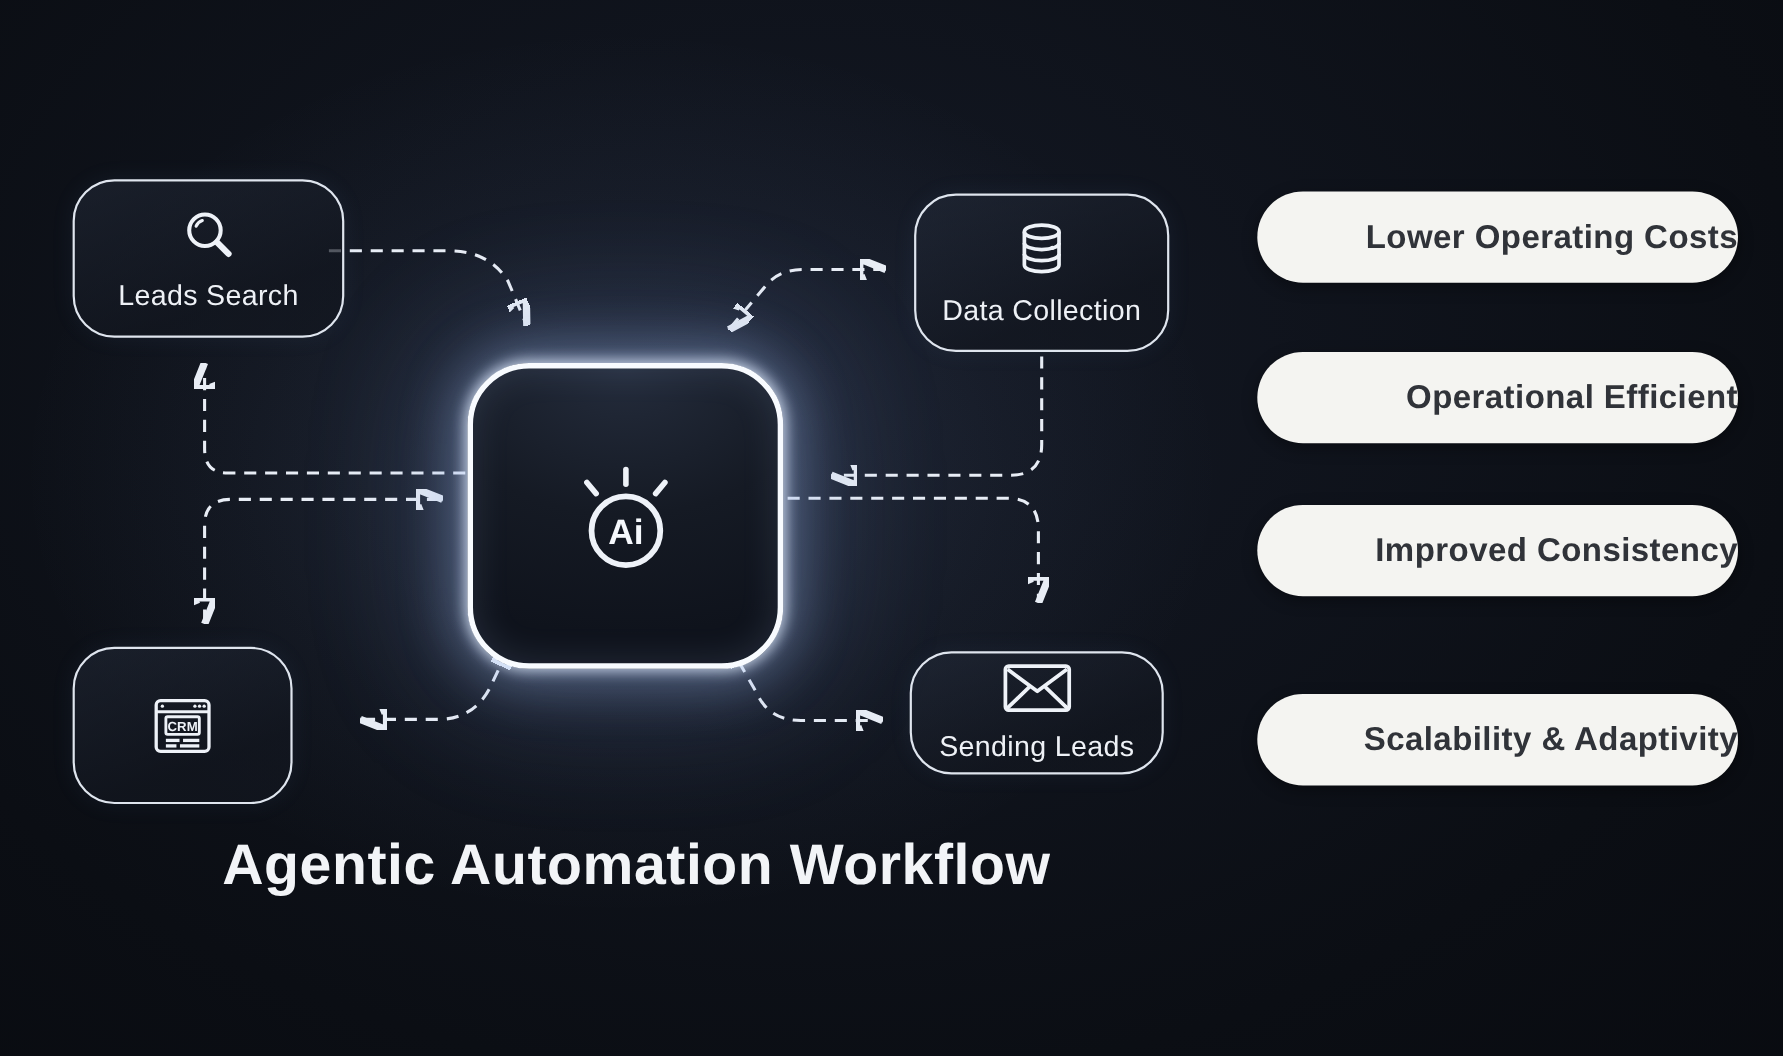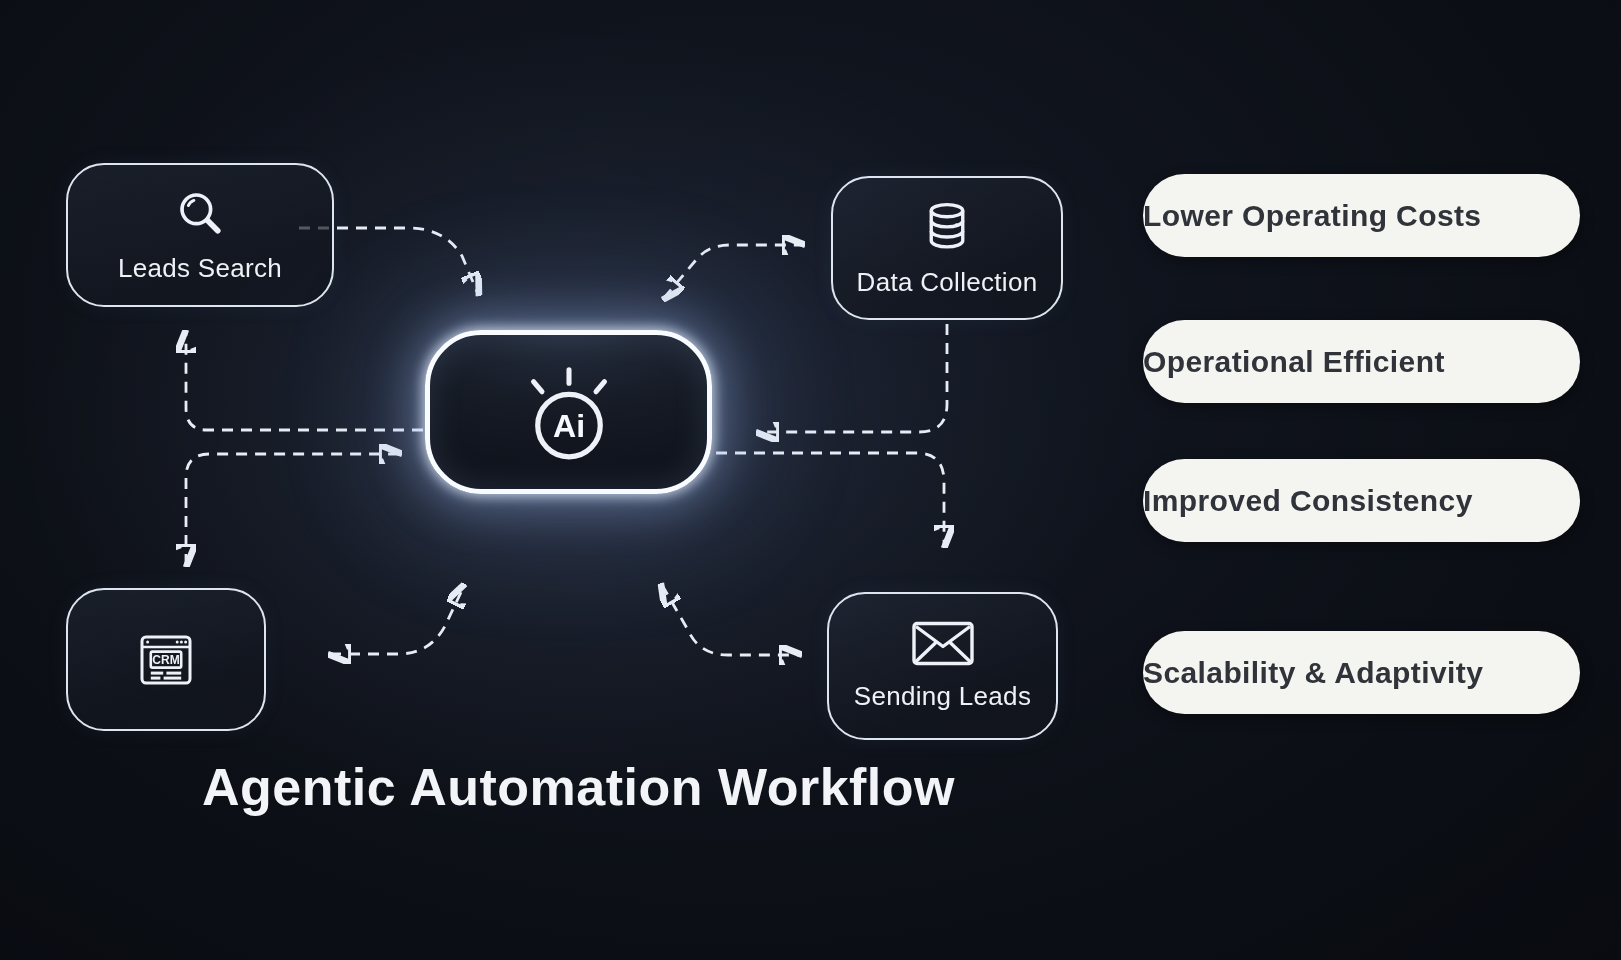--- a/index.html
+++ b/index.html
@@ -37,21 +37,21 @@
       0 0 46px 14px rgba(165,195,245,0.35),
       0 0 110px 42px rgba(120,150,210,0.18),
       inset 0 0 34px rgba(170,200,250,0.14);
     gap: 6px;
   }
   .node.ai .node-label { font-size: 40px; font-weight: 500; color: #f6f9fd; }
 
   .pill {
     position: absolute; left: 1143px; width: 437px; height: 83px;
     background: #f4f4f1; border-radius: 42px;
-    display: flex; align-items: center; justify-content: flex-start;
+    display: flex; align-items: center; justify-content: flex-end;
     box-shadow: 0 4px 14px rgba(0,0,0,0.35);
   }
   .pill span {
     color: #303339; font-size: 30px; font-weight: 700; letter-spacing: 0.4px;
     font-family: "Liberation Sans", sans-serif; white-space: nowrap;
   }
 
   .diagram-title {
     position: absolute; left: 202px; top: 757px; width: 700px;
     color: #f2f4f7; font-size: 52px; font-weight: 800; letter-spacing: 0.5px;
@@ -73,41 +73,41 @@
     <path d="M299,228 L408,228 Q445,228 462,256 L478,294" marker-end="url(#arw)"></path>
     <path d="M423,430 L207,430 Q186,430 186,408 L186,332" marker-end="url(#arw)"></path>
     <path d="M186,565 L186,477 Q186,454 210,454 L400,454" marker-start="url(#arw)" marker-end="url(#arw)"></path>
     <path d="M330,654 L398,654 Q430,654 445,626 L464,586" marker-start="url(#arw)" marker-end="url(#arw)"></path>
     <path d="M664,298 L696,260 Q708,245 730,245 L803,245" marker-start="url(#arw)" marker-end="url(#arw)"></path>
     <path d="M947,324 L947,404 Q947,432 919,432 L758,432" marker-end="url(#arw)"></path>
     <path d="M716,453 L916,453 Q944,453 944,481 L944,546" marker-end="url(#arw)"></path>
     <path d="M662,585 L688,630 Q699,655 728,655 L800,655" marker-start="url(#arw)" marker-end="url(#arw)"></path>
   </svg>
 
-  <div class="node" style="left:66px; top:163px; width:268px; height:144px;">
+  <div class="node" style="left:66px; top:163px; width:247px; height:144px;">
     <svg width="52" height="52" viewBox="0 0 24 24">
       <circle class="icon-stroke" cx="10.3" cy="10.3" r="6.6" stroke-width="1.7"></circle>
       <path class="icon-stroke" d="M6.6,8.6 A4.2,4.2 0 0 1 9.2,6.2" stroke-width="1.3" stroke-linecap="round"></path>
       <line class="icon-stroke" x1="15.4" y1="15.4" x2="20.2" y2="20.2" stroke-width="2.6" stroke-linecap="round"></line>
     </svg>
     <div class="node-label">Leads Search</div>
   </div>
 
   <div class="node" style="left:831px; top:176px; width:232px; height:144px;justify-content:center;">
     <svg width="54" height="54" viewBox="0 0 24 24">
       <ellipse class="icon-stroke" cx="12" cy="5.2" rx="7" ry="2.7" stroke-width="1.5"></ellipse>
       <path class="icon-stroke" d="M5,5.2 v13.4 a7,2.7 0 0 0 14,0 v-13.4" stroke-width="1.5"></path>
       <path class="icon-stroke" d="M5,9.7 a7,2.7 0 0 0 14,0" stroke-width="1.5"></path>
       <path class="icon-stroke" d="M5,14.2 a7,2.7 0 0 0 14,0" stroke-width="1.5"></path>
       <circle cx="16.3" cy="11.7" r="0.9" fill="#eef2f8" stroke="none"></circle>
     </svg>
     <div class="node-label">Data Collection</div>
   </div>
 
-  <div class="node ai" style="left:425px; top:330px; width:287px; height:164px;">
+  <div class="node ai" style="left:425px; top:330px; width:287px; height:278px;">
     <svg width="104" height="98" viewBox="0 0 60 58">
       <line class="icon-stroke" x1="30" y1="4" x2="30" y2="12" stroke-width="3" stroke-linecap="round"></line>
       <line class="icon-stroke" x1="9" y1="11" x2="14" y2="17" stroke-width="3" stroke-linecap="round"></line>
       <line class="icon-stroke" x1="51" y1="11" x2="46" y2="17" stroke-width="3" stroke-linecap="round"></line>
       <circle class="icon-stroke" cx="30" cy="37" r="18.5" stroke-width="3.1"></circle>
       <text x="30" y="44" text-anchor="middle" font-size="19" font-weight="bold" font-family="Liberation Sans, sans-serif" fill="#f6f9fd">Ai</text>
     </svg>
   </div>
 
   <div class="node" style="left:66px; top:588px; width:200px; height:143px;">
@@ -120,21 +120,21 @@
       <circle cx="23.8" cy="4.5" r="0.75" fill="#eef2f8"></circle>
       <rect class="icon-stroke" x="6.4" y="9.3" width="15.2" height="8" rx="0.8" stroke-width="1.3"></rect>
       <text x="14" y="15.7" text-anchor="middle" font-size="6" font-weight="bold" font-family="Liberation Sans, sans-serif" fill="#eef2f8">CRM</text>
       <rect x="6.4" y="19.3" width="6.2" height="1.5" fill="#eef2f8"></rect>
       <rect x="14.2" y="19.3" width="7.4" height="1.5" fill="#eef2f8"></rect>
       <rect x="6.4" y="21.8" width="4.8" height="1.5" fill="#eef2f8"></rect>
       <rect x="12.8" y="21.8" width="8.8" height="1.5" fill="#eef2f8"></rect>
     </svg>
   </div>
 
-  <div class="node" style="left:827px; top:592px; width:231px; height:148px;">
+  <div class="node" style="left:827px; top:592px; width:231px; height:112px;">
     <svg width="64" height="47" viewBox="0 0 32 23">
       <rect class="icon-stroke" x="1.5" y="1.5" width="29" height="20" rx="1.5" stroke-width="1.7"></rect>
       <path class="icon-stroke" d="M2.5,3 L16,13 L29.5,3" stroke-width="1.7" stroke-linejoin="round"></path>
       <path class="icon-stroke" d="M2.5,20.5 L12.2,11.2" stroke-width="1.7" stroke-linecap="round"></path>
       <path class="icon-stroke" d="M29.5,20.5 L19.8,11.2" stroke-width="1.7" stroke-linecap="round"></path>
     </svg>
     <div class="node-label">Sending Leads</div>
   </div>
 
   <div class="pill" style="top:174px">

